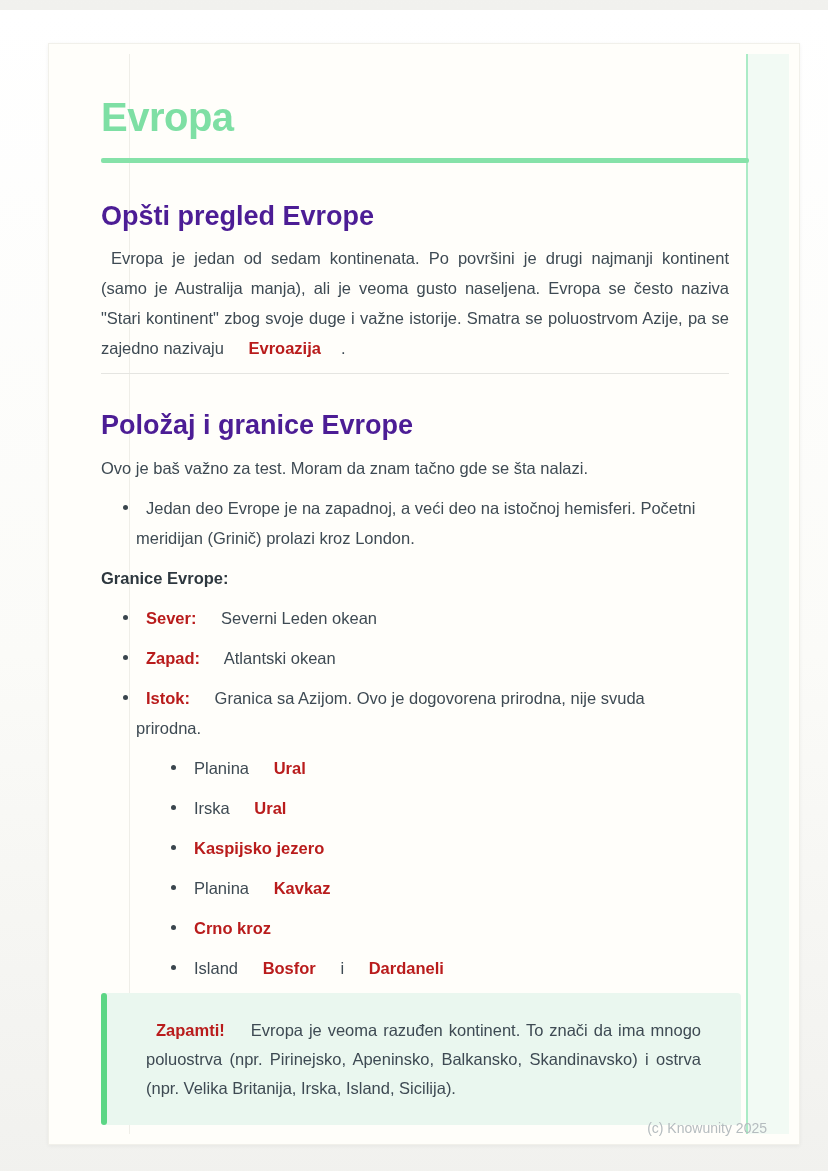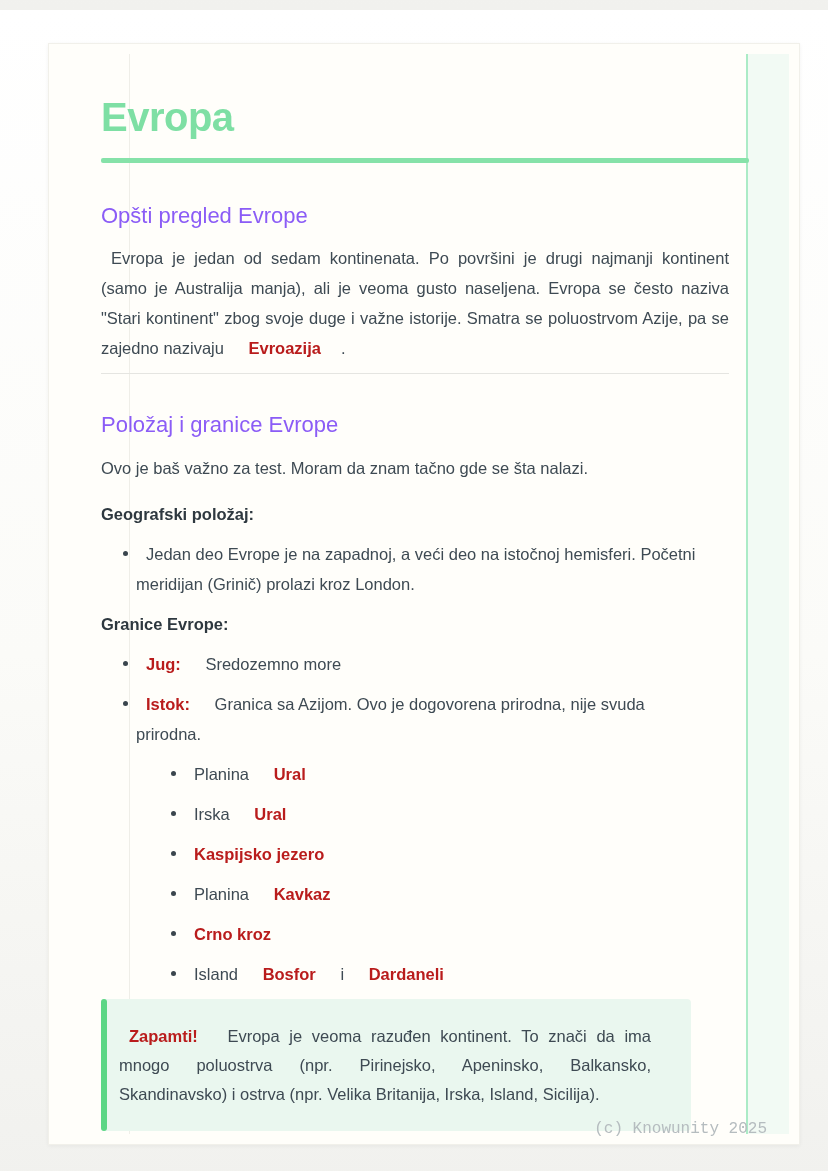--- a/index.html
+++ b/index.html
@@ -46,24 +46,24 @@
     color: #7edfa4;
   }
   .title-rule {
     margin-top: 18px;
     height: 5px;
     width: 100%;
     background: #86e2a9;
     border-radius: 2px;
   }
   .section-heading {
-    font-size: 22px;
+    font-size: 27px;
     line-height: 28px;
-    font-weight: 400;
-    color: #8b5cf6;
+    font-weight: 700;
+    color: #4c1d95;
   }
   .sh-1 { margin-top: 39px; }
   .sh-2 { margin-top: 37px; }
   .para {
     font-size: 16.5px;
     line-height: 30px;
     color: #3e4a53;
   }
   .justify { text-align: justify; }
   .p-lead  { margin-top: 13px; }
@@ -92,45 +92,44 @@
     position: absolute;
     left: -13px; top: 12px;
     width: 5px; height: 5px;
     border-radius: 50%;
     background: #3a454d;
   }
   ul.nested { margin: 0 0 0 13px; padding-left: 25px; }
   .callout {
     position: relative;
     margin-top: 0px;
-    width: 590px;
+    width: 640px;
     background: #eaf7ef;
     border-radius: 4px;
-    padding: 13px 30px 12px 8px;
+    padding: 13px 30px 12px 35px;
   }
   .callout::before {
     content: "";
     position: absolute;
     left: 0; top: 0; bottom: 0;
     width: 6px;
     border-radius: 6px;
     background: #5cd685;
   }
   .callout-text {
     font-size: 16.5px;
     line-height: 29px;
     color: #3e4a53;
   }
   .footer {
     position: absolute;
     right: 22px; top: 1066px;
-    font-size: 16px;
+    font-size: 14px;
     color: #b5bcbf;
     z-index: 2;
-    font-family: Liberation Mono, monospace;
   }
 </style>
 </head>
 <body>
 
 <div class="page">
   <div class="guide-v"></div>
   <div class="accent-strip"></div>
 
   <div class="content">
@@ -138,28 +137,28 @@
     <div class="title-rule"></div>
 
     <h2 class="section-heading sh-1">Opšti pregled Evrope</h2>
     <p class="para p-lead justify"><span>Evropa je jedan od sedam kontinenata. Po površini je drugi najmanji kontinent (samo je Australija manja), ali je veoma gusto naseljena. Evropa se često naziva "Stari kontinent" zbog svoje duge i važne istorije. Smatra se poluostrvom Azije, pa se zajedno nazivaju </span><b>Evroazija</b><span>.</span></p>
 
     <hr class="divider">
 
     <h2 class="section-heading sh-2">Položaj i granice Evrope</h2>
     <p class="para p-intro">Ovo je baš važno za test. Moram da znam tačno gde se šta nalazi.</p>
 
-    <p class="para label p-label1">Geografski položaj:</p>
     <ul class="bullets list-1">
         <li><span>Jedan deo Evrope je na zapadnoj, a veći deo na istočnoj hemisferi. Početni meridijan (Grinič) prolazi kroz London.</span></li>
       </ul>
 
     <p class="para label p-label2">Granice Evrope:</p>
     <ul class="bullets list-2">
-        <li><b>Jug:</b><span> Sredozemno more</span></li>
+        <li><b>Sever:</b><span> Severni Leden okean</span></li>
+        <li><b>Zapad:</b><span> Atlantski okean</span></li>
         <li><b>Istok:</b><span> Granica sa Azijom. Ovo je dogovorena prirodna, nije svuda prirodna.</span><ul class="bullets nested">
             <li><span>Planina </span><b>Ural</b></li>
             <li><span>Irska </span><b>Ural</b></li>
             <li><b>Kaspijsko jezero</b></li>
             <li><span>Planina </span><b>Kavkaz</b></li>
             <li><b>Crno kroz</b></li>
             <li><span>Island </span><b>Bosfor</b><span> i </span><b>Dardaneli</b></li>
           </ul></li>
       </ul>
 

